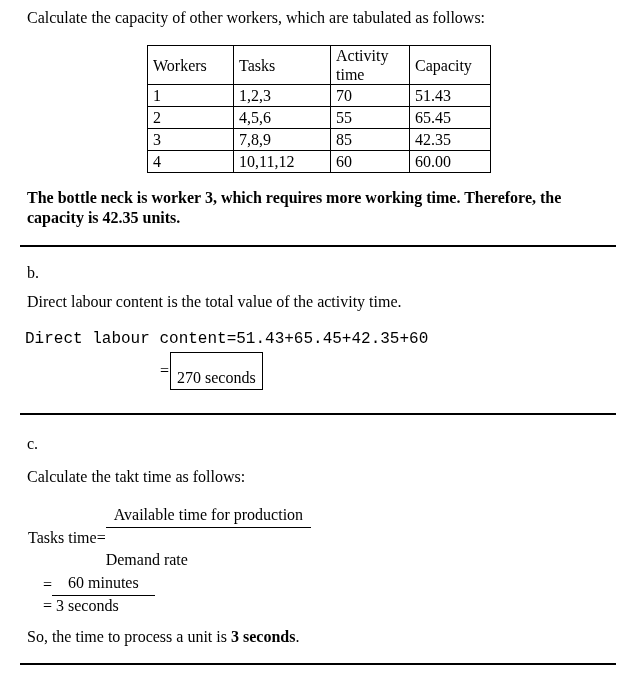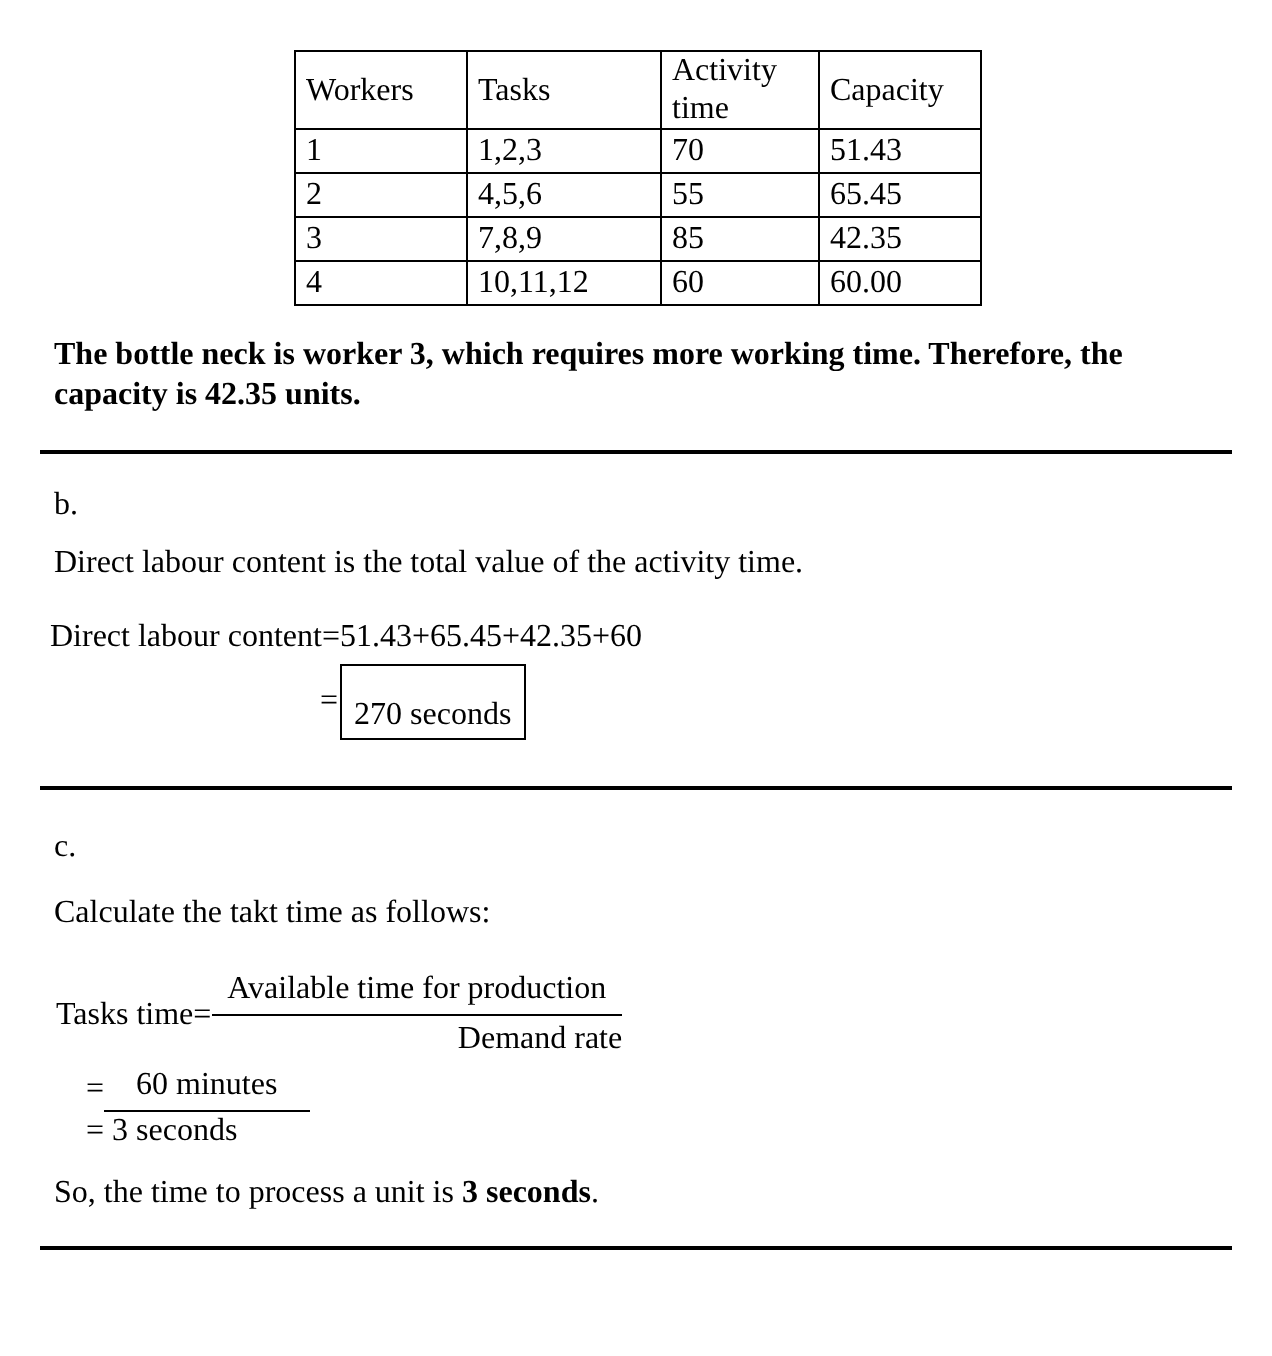--- a/index.html
+++ b/index.html
@@ -55,48 +55,49 @@
   }
   .rule-1 { margin-top: 17px; }
   .rule-2 { margin-top: 23px; }
   .rule-3 { margin-top: 16px; }
 
   .sec-label  { margin: 16px 0 0 27px; }
   .sec-label-c{ margin: 19px 0 0 27px; }
   .sec-desc   { margin: 9px 0 0 27px; }
   .sec-desc-c { margin: 13px 0 0 27px; }
 
-  .eq-line1 { margin: 17px 0 0 25px; }
+  .eq-line1 { margin: 17px 0 0 25px; font-family: Liberation Mono, monospace; }
   .eq-line2 { margin: 3px 0 0 160px; display: flex; align-items: center; }
   .eq-line2 .eq-sign { margin-right: 1px; }
   .boxed {
     display: inline-block;
     border: 1.5px solid #000000;
     padding: 15px 6px 2px 6px;
     line-height: 19px;
   }
 
   .eq-row { display: flex; align-items: center; }
   .takt-row  { margin: 18px 0 0 28px; }
   .frac2-row { margin: 3px 0 0 43px; }
-  .frac { display: inline-flex; flex-direction: column; text-align: right; line-height: 20px; }
+  .frac { display: inline-flex; flex-direction: column; text-align: left; line-height: 20px; gap: 20px; }
   .frac .num { border-bottom: 1.5px solid #000000; padding: 0 8px 2px 8px; }
   .frac .den { padding-top: 2px; }
   .frac2 .num { padding: 0 16px 2px 16px; }
   .eq-sign { line-height: 20px; }
 
   .eq-line3 { margin: 0 0 4px 43px; line-height: 20px; }
   .conclusion { margin: 11px 0 0 27px; }
   .conclusion b { font-weight: bold; }
 </style>
 </head>
 <body>
 
 <div class="page">
 
+  <p class="intro">Calculate the capacity of other workers, which are tabulated as follows:</p>
 
   <table class="capacity">
     <thead>
       <tr>
         <th class="col-workers">Workers</th>
         <th class="col-tasks">Tasks</th>
         <th class="col-activity">Activity time</th>
         <th class="col-capacity">Capacity</th>
       </tr>
     </thead>

